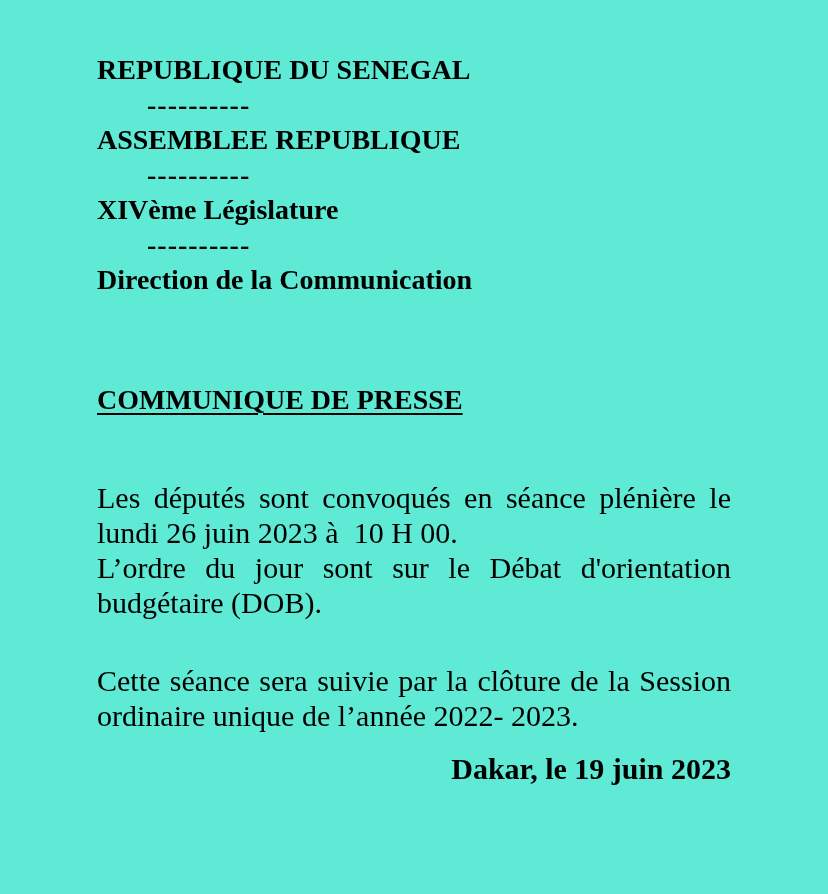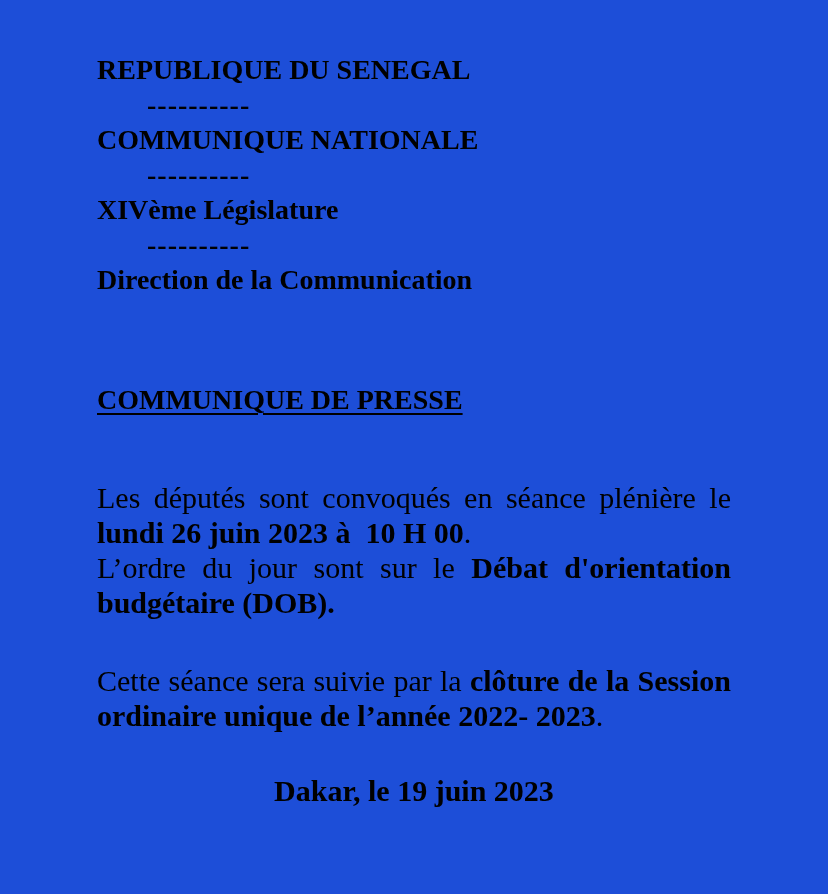--- a/index.html
+++ b/index.html
@@ -4,21 +4,21 @@
 <style>
   html, body {
     margin: 0;
     padding: 0;
     background: #ffffff;
   }
   .page {
     position: relative;
     width: 828px;
     height: 894px;
-    background: #1d4ed8;
+    background: #5eead4;
     color: #000000;
     font-family: "Liberation Serif", "DejaVu Serif", serif;
     overflow: hidden;
     box-sizing: border-box;
   }
   .content {
     box-sizing: content-box;
     padding: 52px 97px 0 97px;
     width: 634px;
   }
@@ -56,41 +56,41 @@
   }
   .line.justify {
     text-align: justify;
     text-align-last: justify;
     text-justify: inter-word;
   }
   .line.left {
     text-align: left;
   }
   .line b {
-    font-weight: bold;
+    font-weight: normal;
   }
   
   .dateline {
-    margin-top: 40px;
-    text-align: center;
+    margin-top: 18px;
+    text-align: right;
     font-size: 30px;
     font-weight: bold;
     line-height: 35px;
   }
 </style>
 </head>
 <body>
 
 <div class="page">
   <div class="content">
 
     <div class="doc-header">
         <div class="hline">REPUBLIQUE DU SENEGAL</div>
         <div class="hline sep">----------</div>
-        <div class="hline">COMMUNIQUE NATIONALE</div>
+        <div class="hline">ASSEMBLEE REPUBLIQUE</div>
         <div class="hline sep">----------</div>
         <div class="hline">XIVème Législature</div>
         <div class="hline sep">----------</div>
         <div class="hline">Direction de la Communication</div>
       </div>
 
     <div class="doc-title">COMMUNIQUE DE PRESSE</div>
 
     <div class="doc-body">
         <div class="para">

